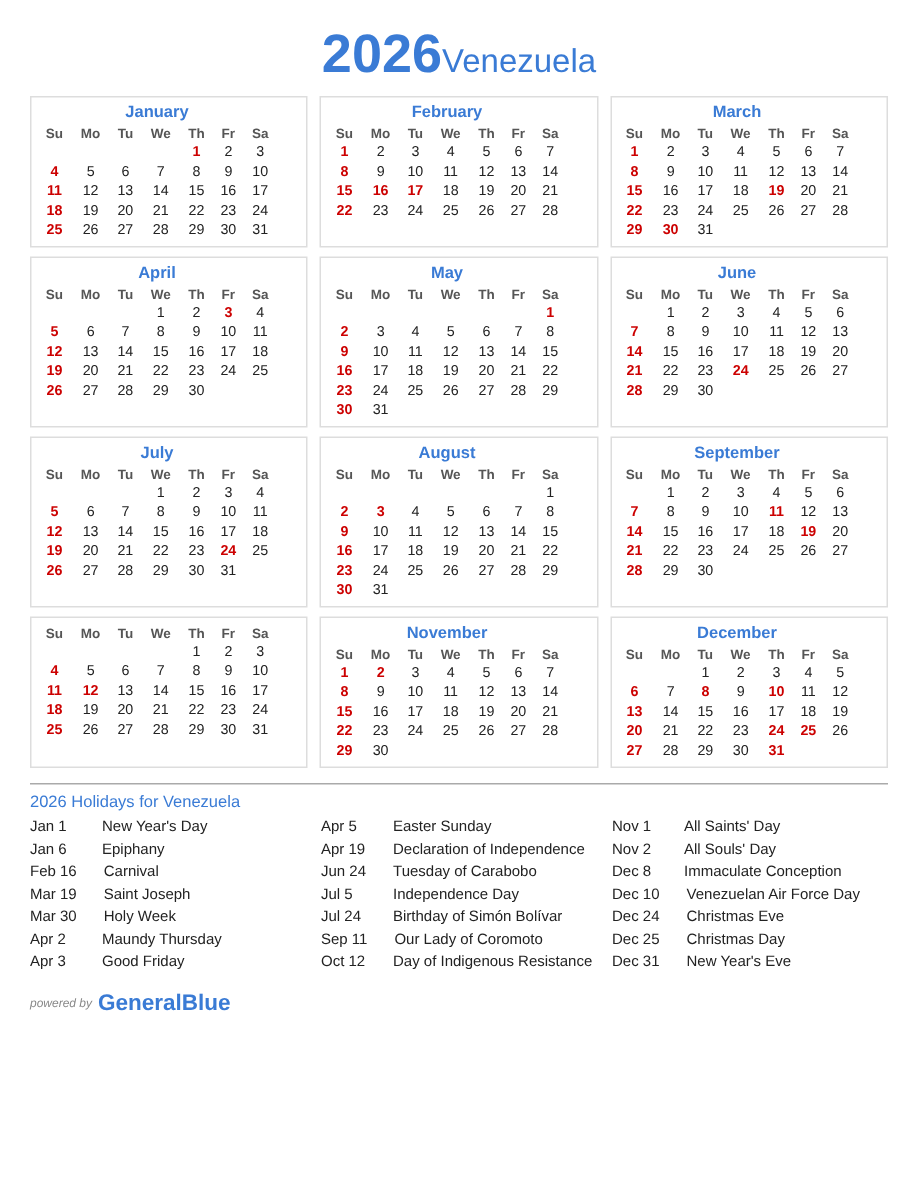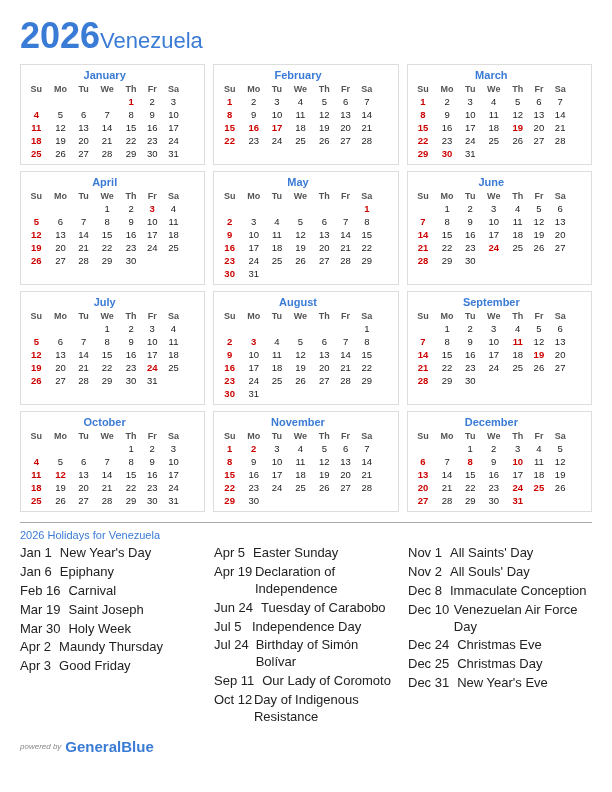--- a/index.html
+++ b/index.html
@@ -7,21 +7,21 @@
       font-family: Arial, sans-serif;
       background: #fff;
       width: 612px;
       min-height: 792px;
       padding: 18px 20px 14px 20px;
       font-size: 11px;
       color: #222;
     }
     .header-row {
       display: flex;
-      justify-content: flex-start;
+      justify-content: center;
       align-items: flex-end;
       margin-bottom: 10px;
     }
     .year-title {
       font-size: 36px;
       font-weight: bold;
       color: #3a7bd5;
       line-height: 1;
     }
     .country-title {
@@ -76,23 +76,23 @@
       color: #3a7bd5;
       margin-bottom: 4px;
     }
     .holidays-columns {
       display: grid;
       grid-template-columns: 1fr 1fr 1fr;
       gap: 0 10px;
     }
     .holiday-item {
       display: flex;
-      gap: 8px;
+      gap: 18px;
       margin-bottom: 2px;
-      font-size: 13px;
+      font-size: 10px;
       line-height: 1.3;
     }
     .holiday-date {
       white-space: nowrap;
       min-width: 30px;
       color: #222;
     }
     .holiday-name {
       color: #222;
     }
@@ -695,21 +695,20 @@
             <td>30</td>
             <td></td>
             <td></td>
             <td></td>
             <td></td>
           </tr>
         </tbody>
       </table>
     </div>
     <div class="month-block">
-      <div class="month-name">October</div>
       <table class="cal-table">
         <thead>
           <tr>
             <th>Su</th>
             <th>Mo</th>
             <th>Tu</th>
             <th>We</th>
             <th>Th</th>
             <th>Fr</th>
             <th>Sa</th>

